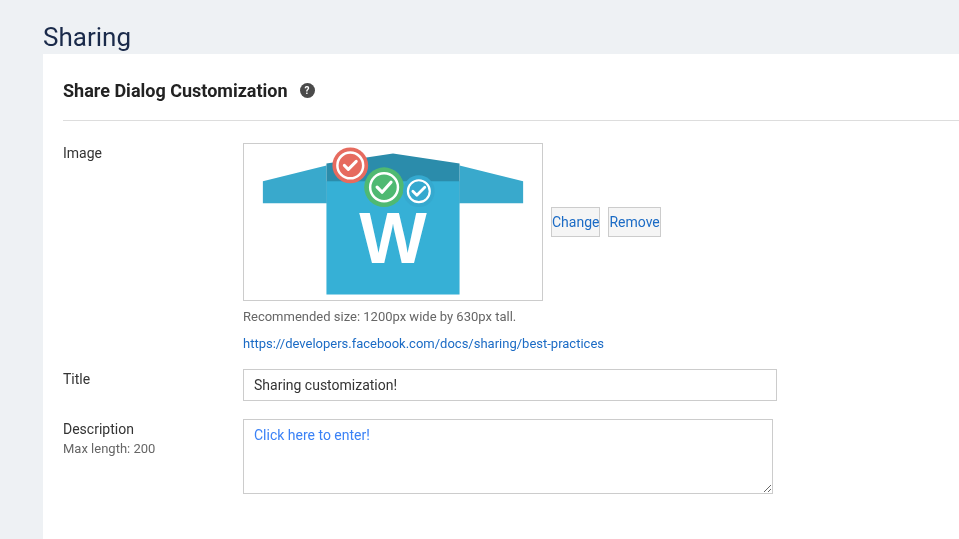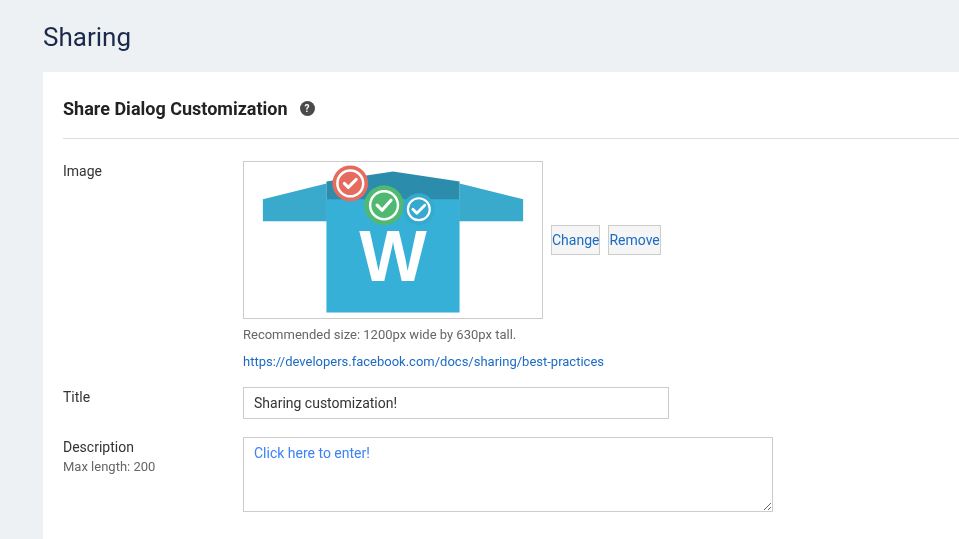--- a/index.html
+++ b/index.html
@@ -13,21 +13,21 @@
       color: #333;
       font-size: 14px;
       width: 959px;
       height: 539px;
       overflow: hidden;
     }
     .page-title {
       font-size: 26px;
       font-weight: 400;
       color: #1a2a4a;
-      padding: 22px 0 20px 43px;
+      padding: 22px 0 2px 43px;
     }
     .card {
       background: #fff;
       margin-left: 43px;
       padding: 26px 0 40px 20px;
       min-height: 500px;
     }
     .section-header {
       display: flex;
       align-items: center;
@@ -106,21 +106,21 @@
       margin-top: 8px;
     }
     .hint-link {
       color: #1b6bc5;
       text-decoration: none;
       font-size: 13px;
       display: inline-block;
       margin-top: 12px;
     }
     .text-input {
-      width: 426px;
+      width: 534px;
       padding: 7px 10px;
       border: 1px solid #ccc;
       font-size: 14px;
       font-family: inherit;
       color: #333;
     }
     .textarea-input {
       width: 530px;
       height: 75px;
       padding: 7px 10px;

